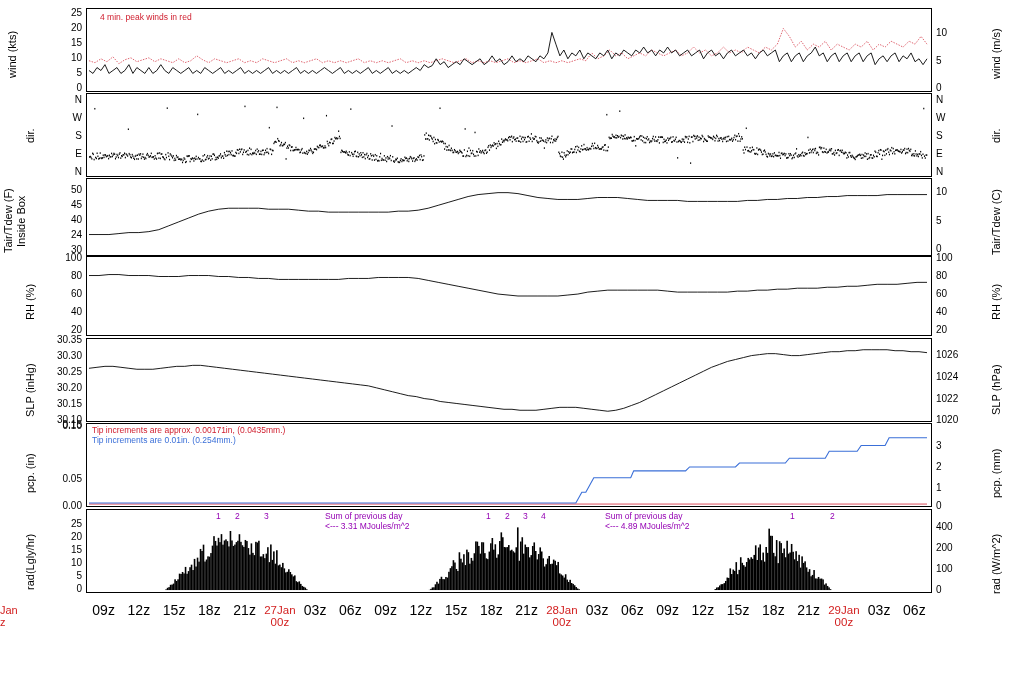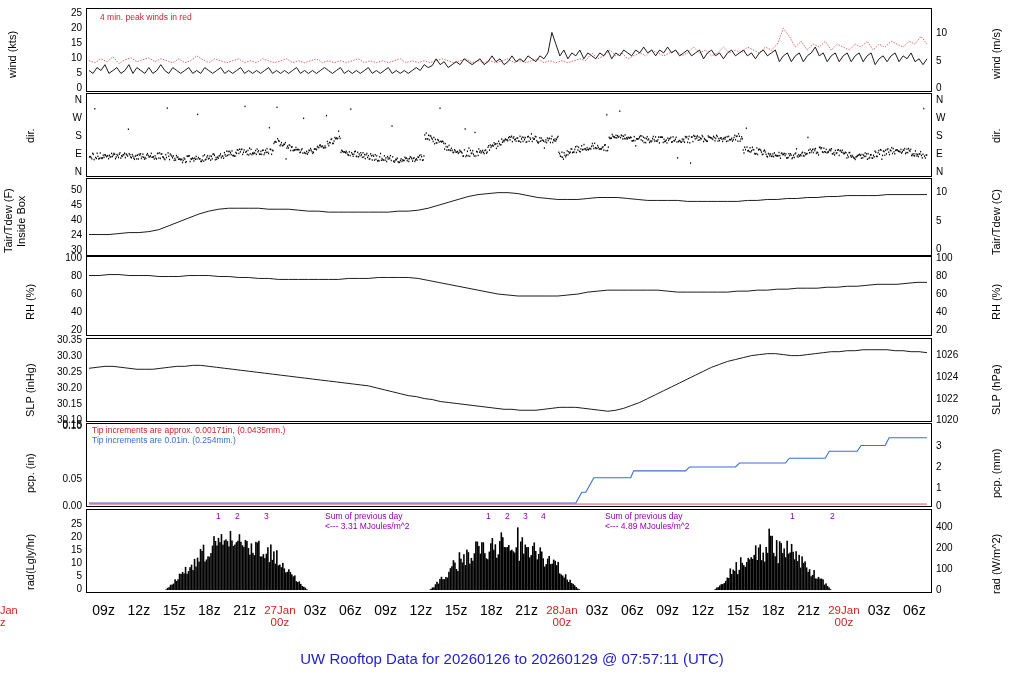--- a/index.html
+++ b/index.html
@@ -1613,15 +1613,14 @@
       </div>
       <div class="xtick" style="left: 849.125px; top: 602px; width: 60px;">03z</div>
       <div class="xtick" style="left: 884.375px; top: 602px; width: 60px;">06z</div>
     </div>
 
   <div class="edgelabel" style="left:0px;top:604px;">
     <div>Jan</div>
     <div>z</div>
   </div>
 
-  <div class="caption" style="left:0;top:650px;">UW Rooftop Data for 20260126  to  20260129 @ 07:57:11  (UTC)</div>
 
 </div>
 
 </body></html>

